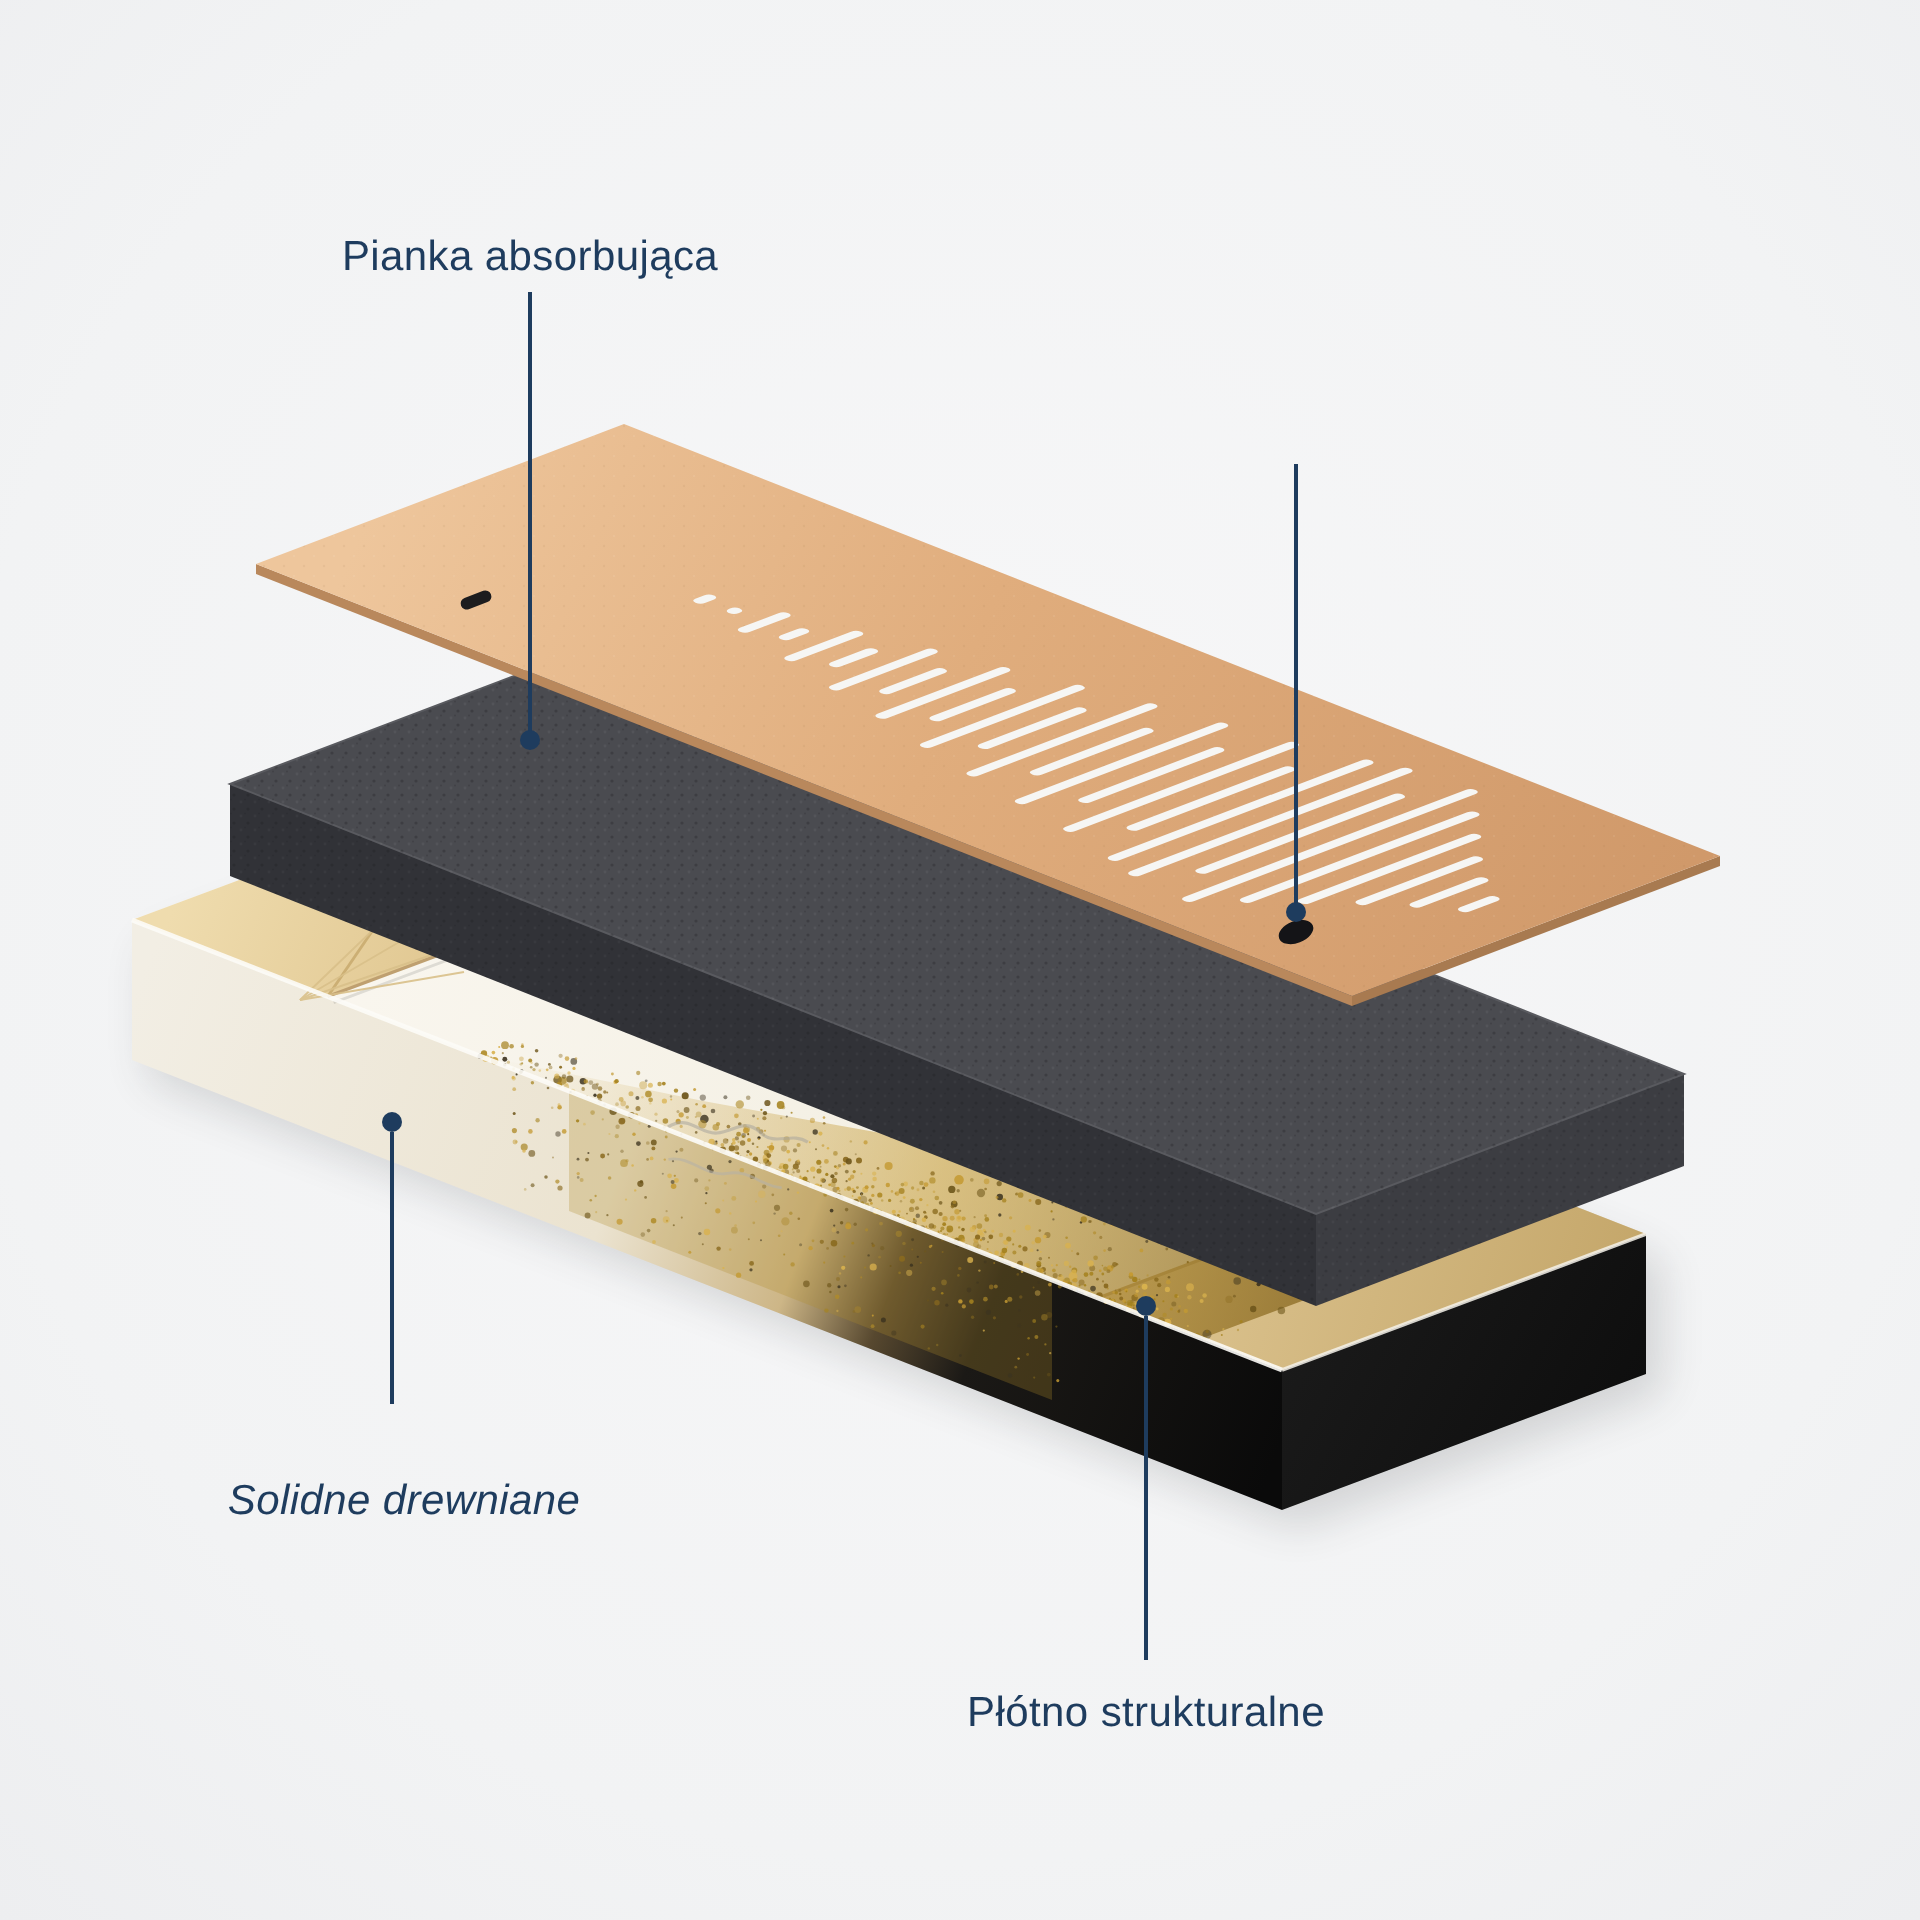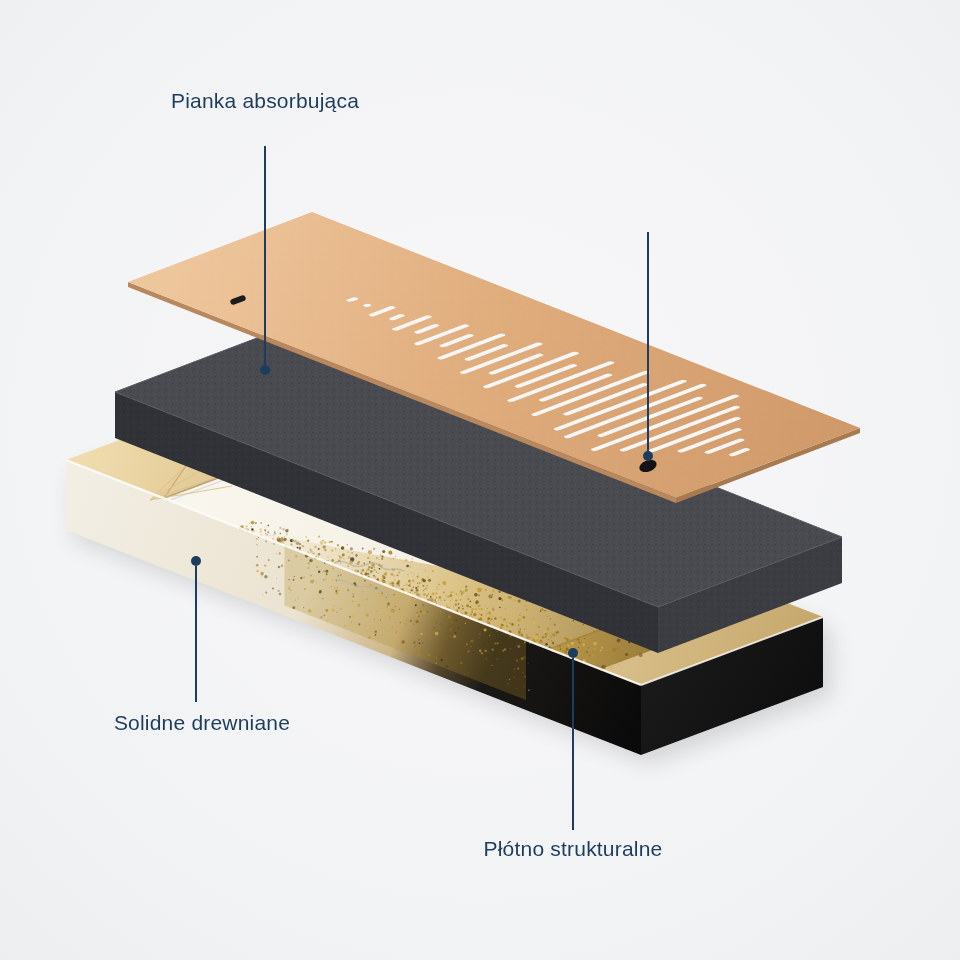--- a/index.html
+++ b/index.html
@@ -8,21 +8,21 @@
     background:radial-gradient(circle at 50% 45%, #f7f7f8 0%, #f2f3f4 70%, #edeef0 100%);
     font-family:"Liberation Sans", sans-serif;
   }
   .stage{position:relative;width:960px;height:960px;--accent:#1e3c5e;}
   svg.art{position:absolute;left:0;top:0;}
   .label{
     position:absolute;transform:translateX(-50%);
     text-align:center;font-size:21px;line-height:26px;
     color:var(--accent);letter-spacing:.2px;white-space:nowrap;
   }
-  .label .line{display:block;}
+  .label .line{display:block;margin-top:28px;}
   .leader{position:absolute;width:2px;background:var(--accent);}
   .dot{position:absolute;width:10px;height:10px;border-radius:50%;background:var(--accent);}
 </style>
 </head>
 <body>
 
 <div class="stage" style="--accent: #1e3c5e;">
 
   <svg class="art" width="960" height="960" viewBox="0 0 960 960">
     <defs>
@@ -1162,21 +1162,21 @@
   <div class="leader" style="left:195px;top:566px;height:136px;"></div>
 
   <div class="dot" style="left:568px;top:648px;"></div>
   <div class="leader" style="left:572px;top:658px;height:172px;"></div>
 
   <div class="label" style="left:265px;top:88px;">
     <span class="line">Pianka absorbująca</span>
   </div>
 
 
-  <div class="label" style="left:202px;top:710px;">
+  <div class="label" style="left:202px;top:710px;font-style:italic;">
     <span class="line">Solidne drewniane</span>
   </div>
 
-  <div class="label" style="left:573px;top:836px;text-align:right;">
+  <div class="label" style="left:573px;top:816px;text-align:right;">
     <span class="line">Płótno strukturalne</span>
   </div>
 
 </div>
 
 </body></html>

